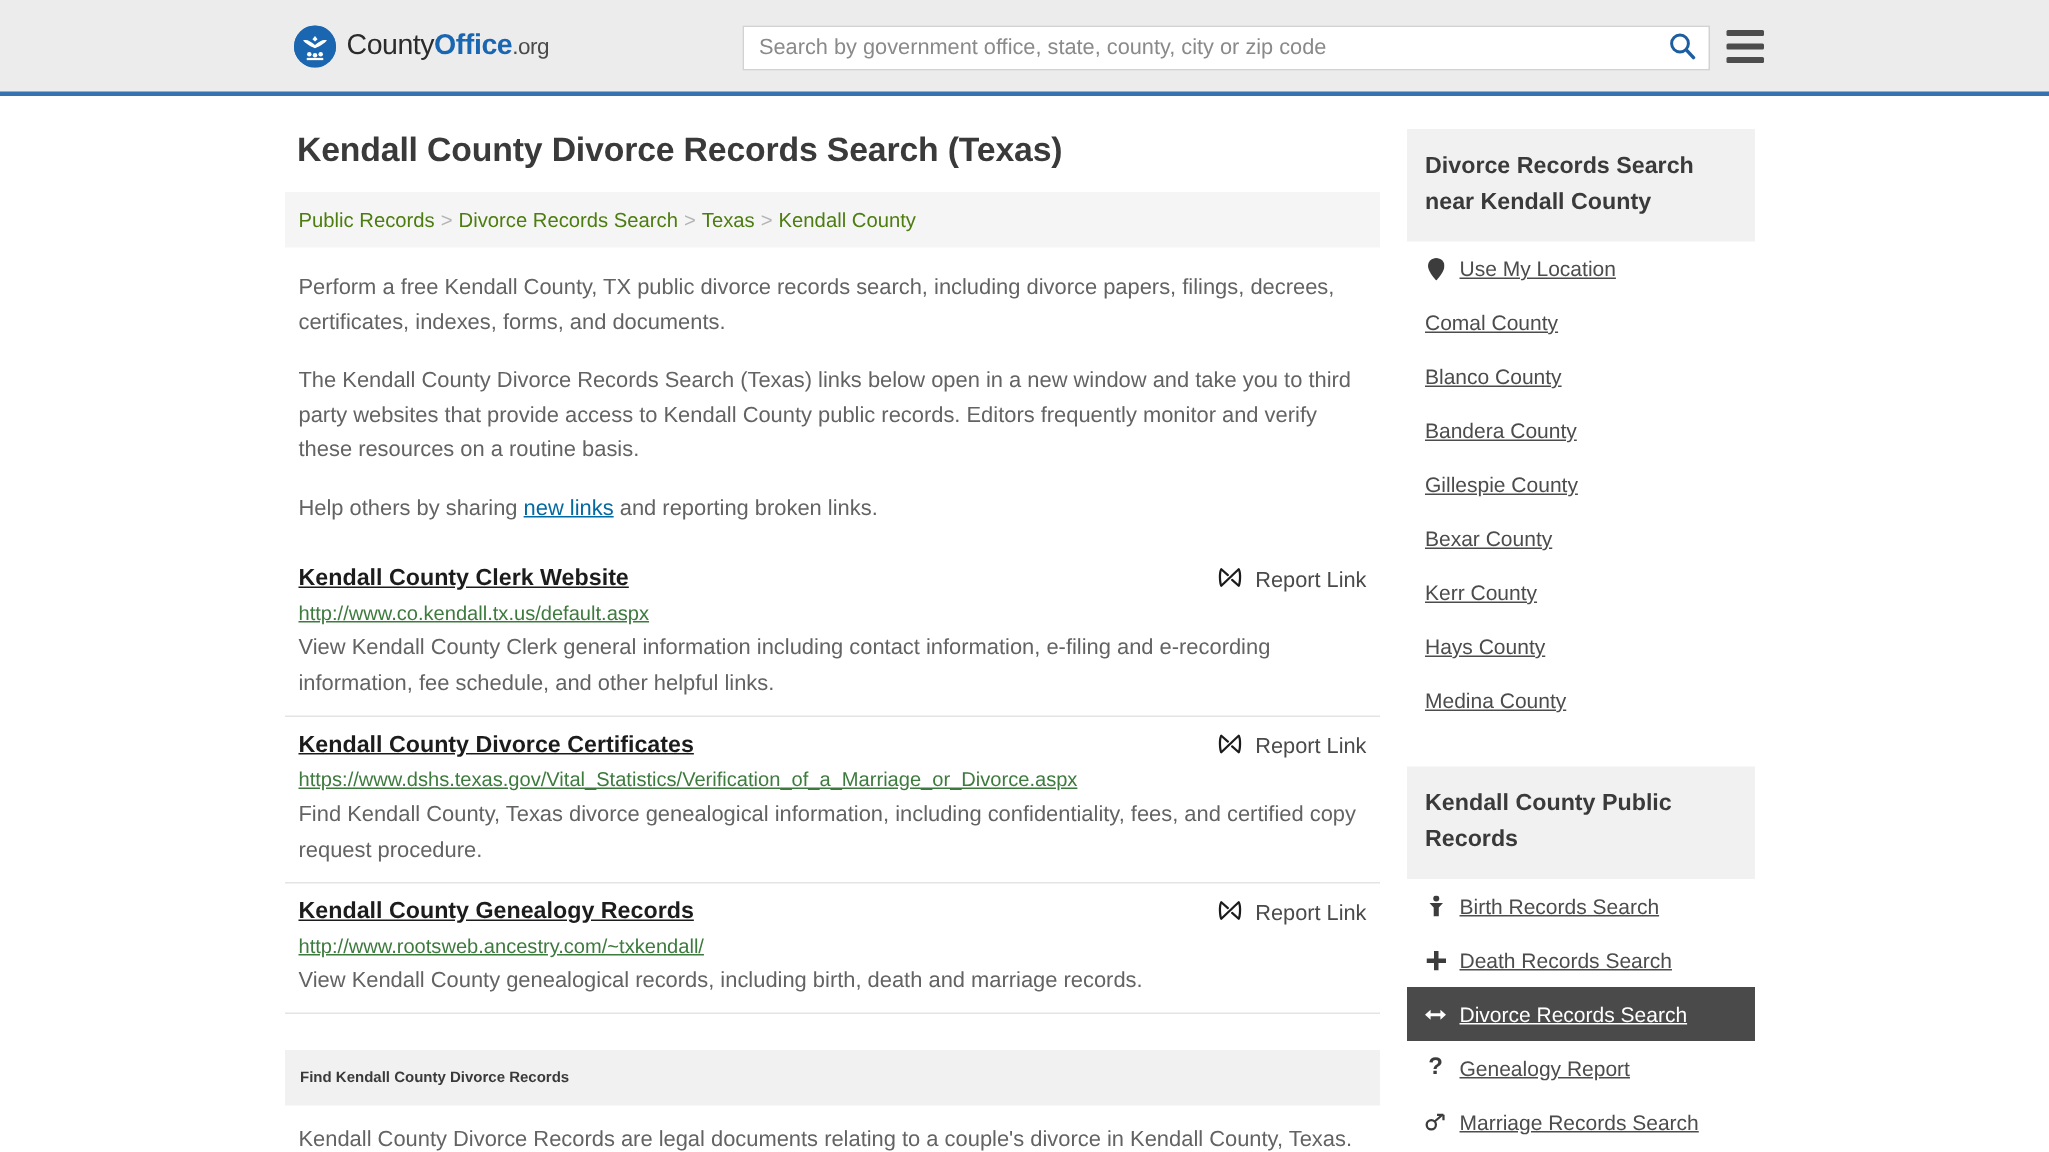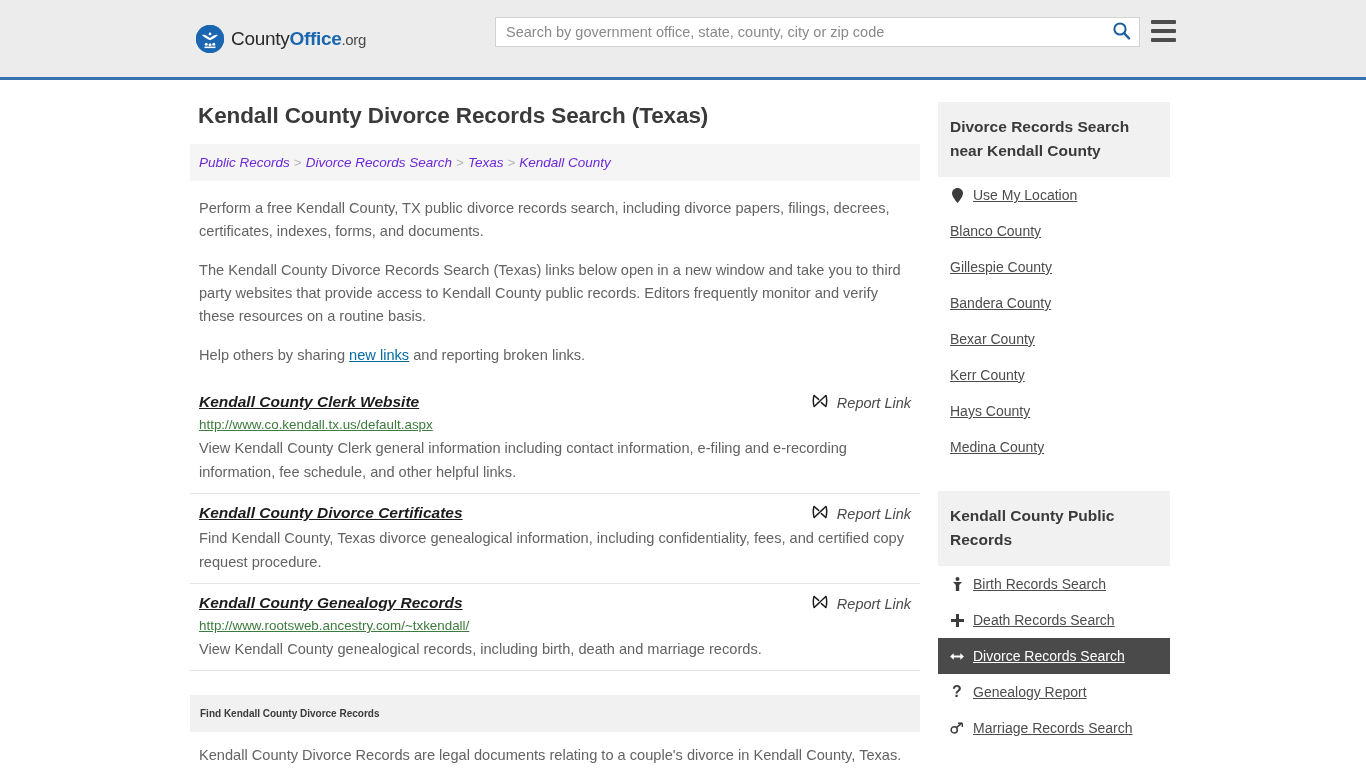--- a/index.html
+++ b/index.html
@@ -9,21 +9,21 @@
     padding: 0;
     width: 1366px;
     height: 768px;
     overflow: hidden;
     background: #ffffff;
     font-family: "Liberation Sans", sans-serif;
   }
 
   
   .site-header {
-    height: 80px;
+    height: 64px;
     background: #ececec;
     border-bottom: 3px solid #3573b0;
     display: flex;
     align-items: center;
     position: relative;
   }
   .brand {
     display: flex;
     align-items: center;
     gap: 7px;
@@ -120,23 +120,22 @@
   }
 
   .breadcrumb {
     background: #f5f5f5;
     padding: 11px 9px;
     font-size: 13.5px;
     color: #6d6d6d;
     margin-bottom: 16px;
   }
   .breadcrumb a {
-    color: #6d28d9;
+    color: #4d7c0f;
     text-decoration: none;
-    font-style: italic;
   }
   .breadcrumb .sep { color: #b4b4b4; padding: 0 4px; }
 
   .intro p {
     margin: 0 0 16px 0;
     padding: 0 9px;
     font-size: 14.6px;
     line-height: 23px;
     color: #636363;
   }
@@ -150,21 +149,20 @@
   .result {
     padding: 8px 9px 9px 9px;
     border-bottom: 1px solid #e4e4e4;
     position: relative;
   }
   .result:last-of-type { border-bottom: 1px solid #e4e4e4; }
   .result-head {
     display: flex;
     align-items: flex-start;
     justify-content: space-between;
-    font-style: italic;
   }
   .result-title {
     font-size: 15.5px;
     font-weight: bold;
     color: #1c1c1c;
     text-decoration: underline;
     line-height: 22px;
   }
   .report-link {
     display: flex;
@@ -332,20 +330,21 @@
               <svg width="16" height="16" viewBox="0 0 16 16">
                 <path d="M2.2 2.5 L6.6 6.4 M9.4 9.6 L13.8 13.5" stroke="#1c1c1c" stroke-width="1.5" stroke-linecap="round" fill="none"></path>
                 <path d="M2.2 13.5 C2.2 13.5 7 9 8 8 C9 7 13.8 2.5 13.8 2.5" stroke="#1c1c1c" stroke-width="1.5" stroke-linecap="round" fill="none"></path>
                 <path d="M2.2 2.5 C0.8 4.6 1.2 11.5 2.2 13.5" stroke="#1c1c1c" stroke-width="1.5" fill="none"></path>
                 <path d="M13.8 2.5 C15.2 4.6 14.8 11.5 13.8 13.5" stroke="#1c1c1c" stroke-width="1.5" fill="none"></path>
               </svg>
             </span>
             <span>Report Link</span>
           </span>
         </div>
+        <a href="#" class="result-url">https://www.dshs.texas.gov/Vital_Statistics/Verification_of_a_Marriage_or_Divorce.aspx</a>
         <div class="result-desc">Find Kendall County, Texas divorce genealogical information, including confidentiality, fees, and certified copy request procedure.</div>
       </div>
 
       <div class="result">
         <div class="result-head">
           <a href="#" class="result-title">Kendall County Genealogy Records</a>
           <span class="report-link">
             <span class="unlink-icon">
               <svg width="16" height="16" viewBox="0 0 16 16">
                 <path d="M2.2 2.5 L6.6 6.4 M9.4 9.6 L13.8 13.5" stroke="#1c1c1c" stroke-width="1.5" stroke-linecap="round" fill="none"></path>
@@ -375,31 +374,36 @@
           <span class="s-icon">
             <svg width="11" height="15" viewBox="0 0 11 15">
                   <path d="M5.5 0 C2.5 0 0 2.4 0 5.3 C0 9.2 5.5 15 5.5 15 C5.5 15 11 9.2 11 5.3 C11 2.4 8.5 0 5.5 0 Z" fill="#3c3c3c"></path>
                 </svg>
           </span>
           <span class="label">Use My Location</span>
         </a>
           </li>
         <li>
             <a class="side-item" href="#">
+          <span class="label">Comal County</span>
+        </a>
+          </li>
+        <li>
+            <a class="side-item" href="#">
           <span class="label">Blanco County</span>
         </a>
           </li>
         <li>
             <a class="side-item" href="#">
+          <span class="label">Bandera County</span>
+        </a>
+          </li>
+        <li>
+            <a class="side-item" href="#">
           <span class="label">Gillespie County</span>
-        </a>
-          </li>
-        <li>
-            <a class="side-item" href="#">
-          <span class="label">Bandera County</span>
         </a>
           </li>
         <li>
             <a class="side-item" href="#">
           <span class="label">Bexar County</span>
         </a>
           </li>
         <li>
             <a class="side-item" href="#">
           <span class="label">Kerr County</span>

